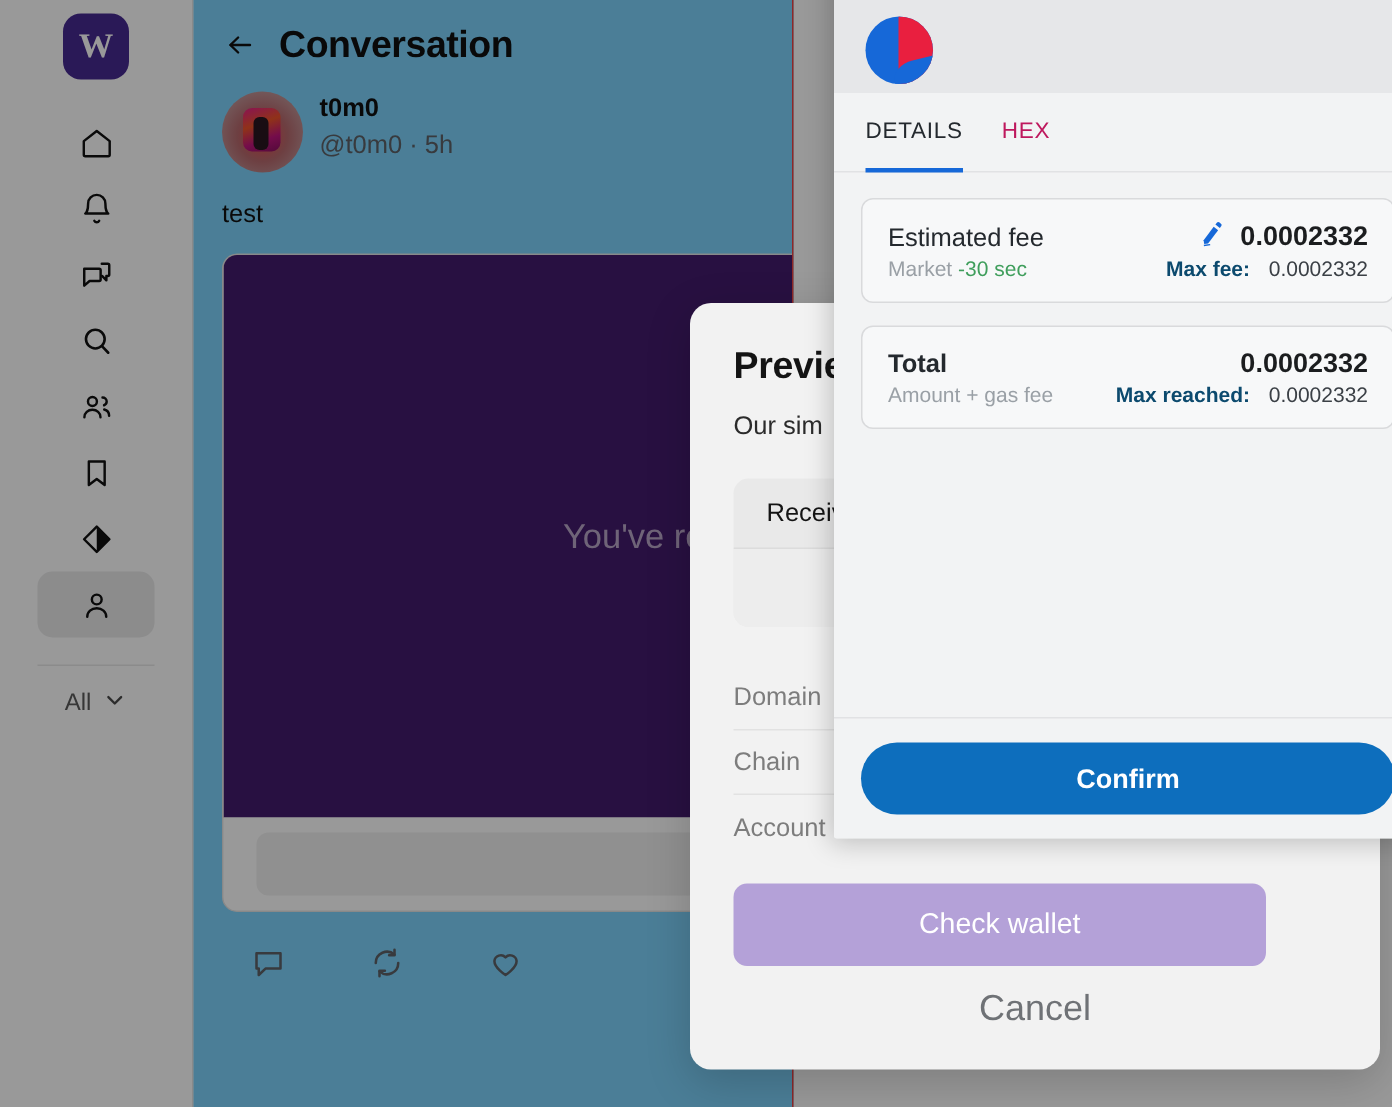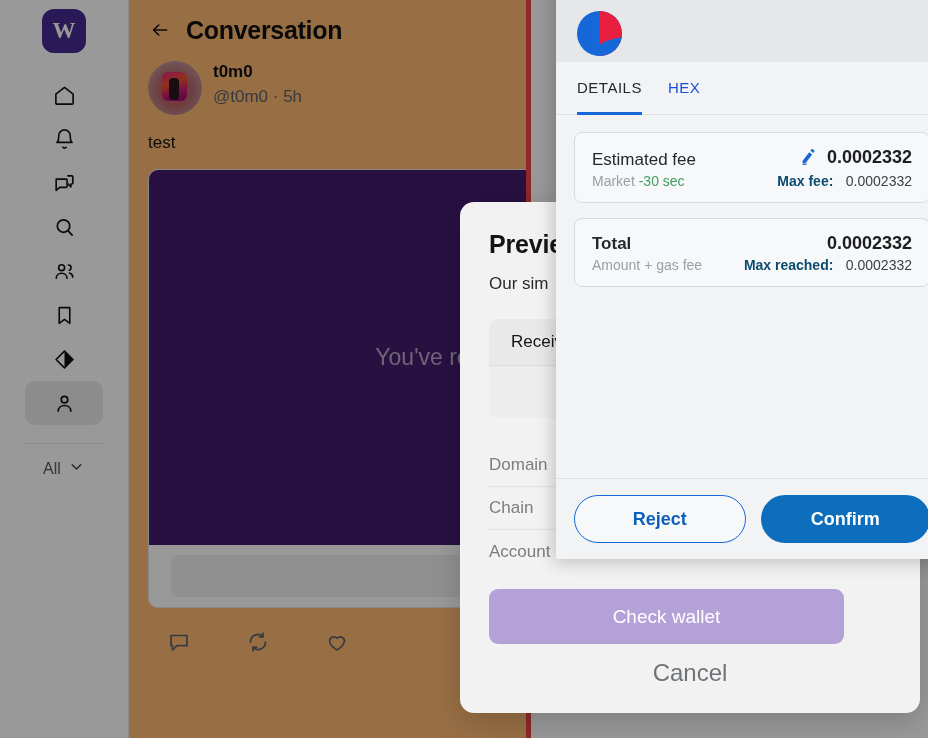--- a/index.html
+++ b/index.html
@@ -49,22 +49,22 @@
   .rail-divider {
     width: 78px; height: 1px; background: #e8e8e8; margin: 18px 0 14px 0;
   }
   .rail-filter {
     display: flex; align-items: center; gap: 7px;
     color: #5b5b5b; font-size: 16px;
   }
 
   
   .center {
-    flex: 1; position: relative; background: #fdba74;
-    border-right: 5px solid #ef4444;
+    flex: 1; position: relative; background: #7dd3fc;
+    border-right: 1px solid #ef4444;
     max-width: 799px;
     overflow: hidden;
   }
   .conv-header {
     display: flex; align-items: center; gap: 16px;
     padding: 16px 0 8px 19px;
   }
   .back-arrow { font-size: 26px; color: #111; line-height: 1; width: 22px; }
   .conv-title { font-size: 25px; font-weight: bold; color: #0f0f10; letter-spacing: -0.3px; }
 
@@ -175,21 +175,21 @@
     position: absolute; right: -4px; bottom: -6px; width: 30px; height: 22px;
     background: #1668d8; border-radius: 50% 0 0 0;
     transform: rotate(-14deg);
   }
   .wallet-tabs {
     height: 53px; background: #f2f3f4;
     display: flex; align-items: center; gap: 26px; padding: 0 21px;
     border-bottom: 1px solid #e1e2e4; flex: 0 0 53px;
   }
   .wtab {
-    font-size: 15px; color: #1d4ed8; letter-spacing: .5px;
+    font-size: 15px; color: #be185d; letter-spacing: .5px;
     height: 53px; display: flex; align-items: center;
     border-bottom: 3px solid transparent; margin-bottom: -1px;
   }
   .wtab.active { color: #24292e; border-bottom-color: #1668d8; }
 
   .wallet-body { flex: 1; padding: 17px 18px 0 18px; overflow: hidden; }
   .fee-card {
     border: 1px solid #d9dadc; border-radius: 8px; background: #f7f8f9;
     padding: 14px 17px 12px 17px; margin-bottom: 15px;
   }
@@ -458,17 +458,16 @@
         <span>
           <span class="fee-max-label">Max reached:</span>
           <span class="fee-max-val">0.0002332</span>
         </span>
       </div>
     </div>
 
   </div>
 
   <div class="wallet-footer">
-    <button class="btn-reject">Reject</button>
     <button class="btn-confirm">Confirm</button>
   </div>
 
 </section>
 
 </body></html>

